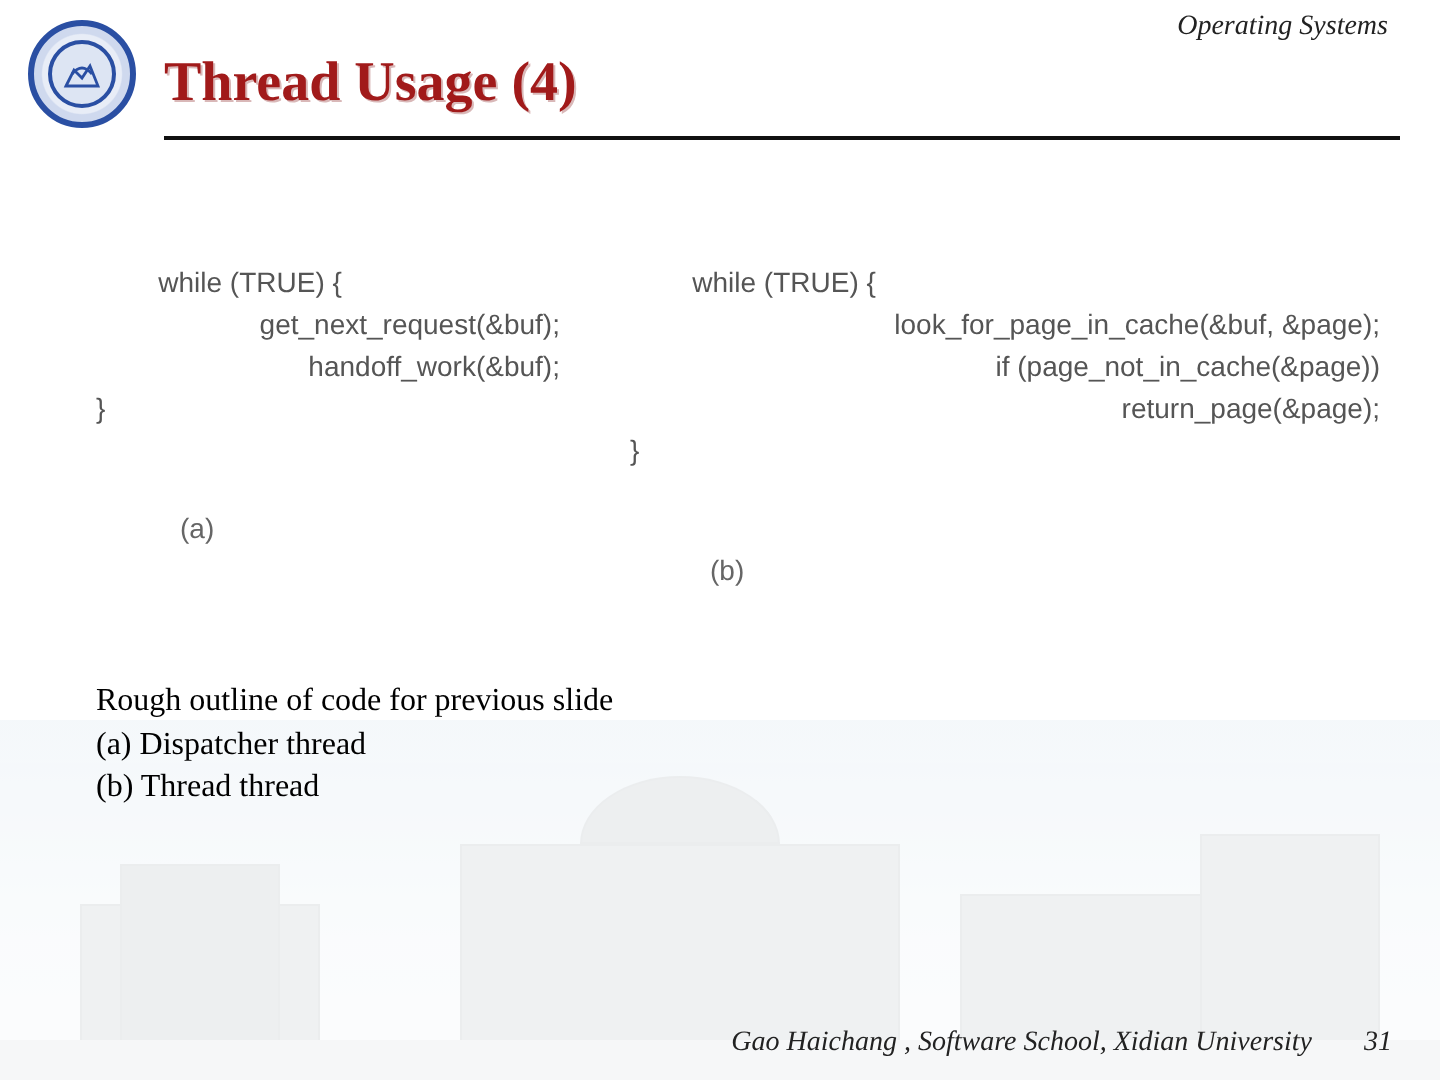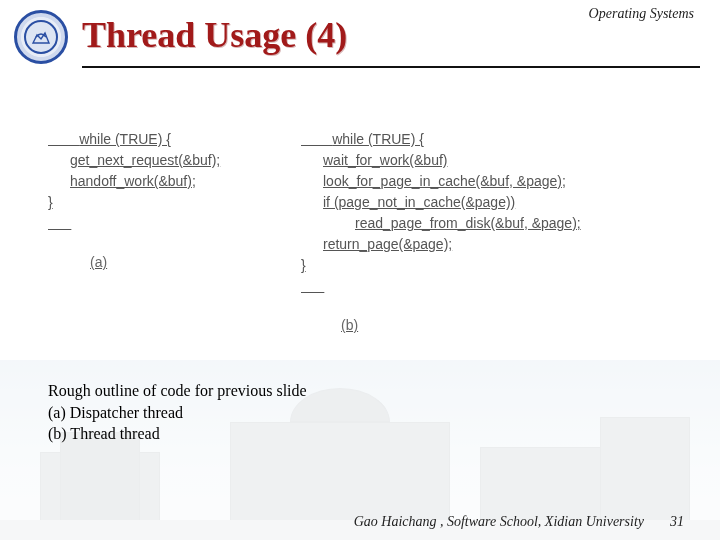--- a/index.html
+++ b/index.html
@@ -87,51 +87,51 @@
   }
   .course-label {
     position: absolute;
     right: 26px;
     top: 6px;
     font-style: italic;
     font-size: 14px;
     color: #222;
   }
   .slide-title {
-    font-size: 36px;
+    font-size: 28px;
     font-weight: bold;
     color: #a11a1a;
     text-shadow: 1px 1px 0 #d9b8b8;
     padding-bottom: 8px;
     margin-right: 20px;
+    margin-top: 12px;
   }
   .title-rule {
     border: none;
     border-top: 2px solid #111;
     margin-right: 20px;
     margin-top: 2px;
   }
   .content {
     position: relative;
     z-index: 2;
     padding: 40px 30px 0 30px;
   }
   .code-columns {
     display: flex;
-    gap: 11px;
+    gap: 25px;
     font-family: Arial, Helvetica, sans-serif;
     font-size: 14px;
     color: #555;
     line-height: 1.5;
-    text-decoration: underline;
   }
   .col-a { width: 250px; padding-left: 18px; }
   .col-b { flex: 1; padding-left: 10px; }
   .code-block { white-space: pre; }
-  .ind1 { padding-left: 22px; display: block; }
+  .ind1 { padding-left: 22px; display: block; text-align: right; }
   .ind2 { padding-left: 54px; display: block; }
   .code-label {
     margin-top: 18px;
     color: #666;
     font-family: Arial, Helvetica, sans-serif;
     font-size: 14px;
   }
   .col-a .code-label { padding-left: 42px; }
   .col-b .code-label { padding-left: 40px; }
   .caption {
@@ -146,21 +146,21 @@
   .cap-b { flex: 1; }
   .footer {
     position: absolute;
     left: 0; right: 0; bottom: 10px;
     z-index: 3;
     font-style: italic;
     font-size: 14px;
     color: #222;
     display: flex;
     justify-content: flex-end;
-    padding-right: 36px;
+    padding-right: 24px;
     gap: 26px;
   }
 </style>
 </head>
 <body>
 
 <div class="bg-image">
   <div class="sky"></div>
   <div class="building b1"></div>
   <div class="building b1b"></div>
@@ -195,21 +195,21 @@
       <div class="code-block">
         <span>while (TRUE) {</span>
 <span class="ind1">get_next_request(&amp;buf);</span><span class="ind1">handoff_work(&amp;buf);</span><span>}</span>
       </div>
       <div class="code-label">(a)</div>
     </div>
 
     <div class="col-b">
       <div class="code-block">
         <span>while (TRUE) {</span>
-<span class="ind1">wait_for_work(&amp;buf)</span><span class="ind1">look_for_page_in_cache(&amp;buf, &amp;page);</span><span class="ind1">if (page_not_in_cache(&amp;page))</span><span class="ind2">read_page_from_disk(&amp;buf, &amp;page);</span><span class="ind1">return_page(&amp;page);</span><span>}</span>
+<span class="ind1">look_for_page_in_cache(&amp;buf, &amp;page);</span><span class="ind1">if (page_not_in_cache(&amp;page))</span><span class="ind1">return_page(&amp;page);</span><span>}</span>
       </div>
       <div class="code-label">(b)</div>
     </div>
 
   </div>
 
   <div class="caption">
     <div>Rough outline of code for previous slide</div>
     <div class="caption-row2">
       <div class="cap-a"> (a) Dispatcher thread</div>

